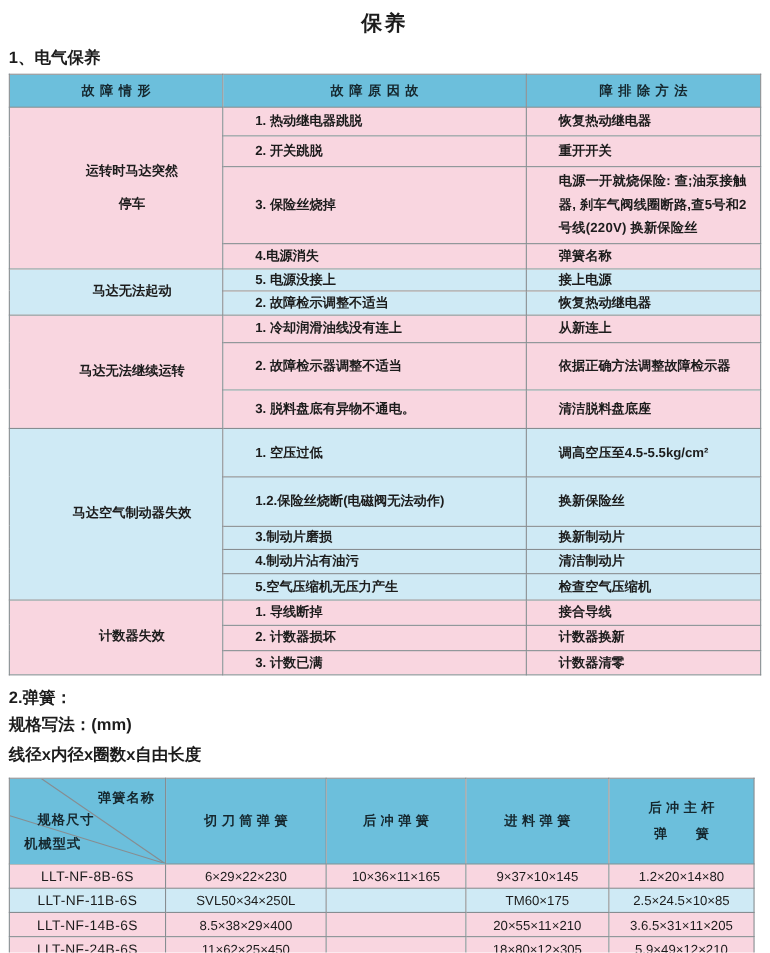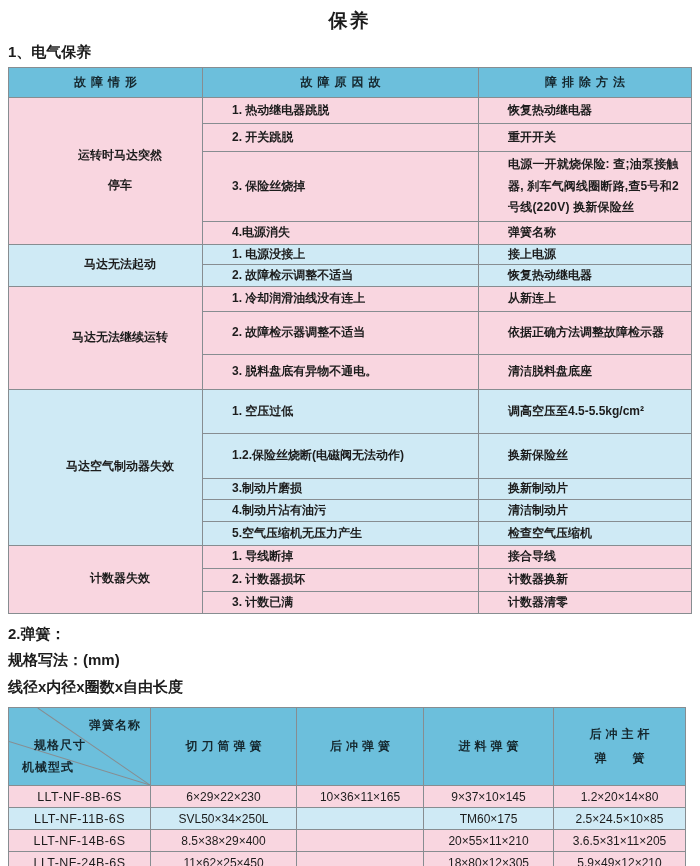--- a/index.html
+++ b/index.html
@@ -93,21 +93,21 @@
       </tr>
       <tr style="height:23px">
         <td class="pink cause">4.电源消失</td>
         <td class="pink remedy">弹簧名称</td>
       </tr>
 
       <tr style="height:20px">
         <td rowspan="2" class="blue sit">
           <div>马达无法起动</div>
         </td>
-        <td class="blue cause">1. 电源没接上</td>
+        <td class="blue cause">5. 电源没接上</td>
         <td class="blue remedy">接上电源</td>
       </tr>
       <tr style="height:22px">
         <td class="blue cause">2. 故障检示调整不适当</td>
         <td class="blue remedy">恢复热动继电器</td>
       </tr>
 
       <tr style="height:25px">
         <td rowspan="3" class="pink sit">
           <div>马达无法继续运转</div>

